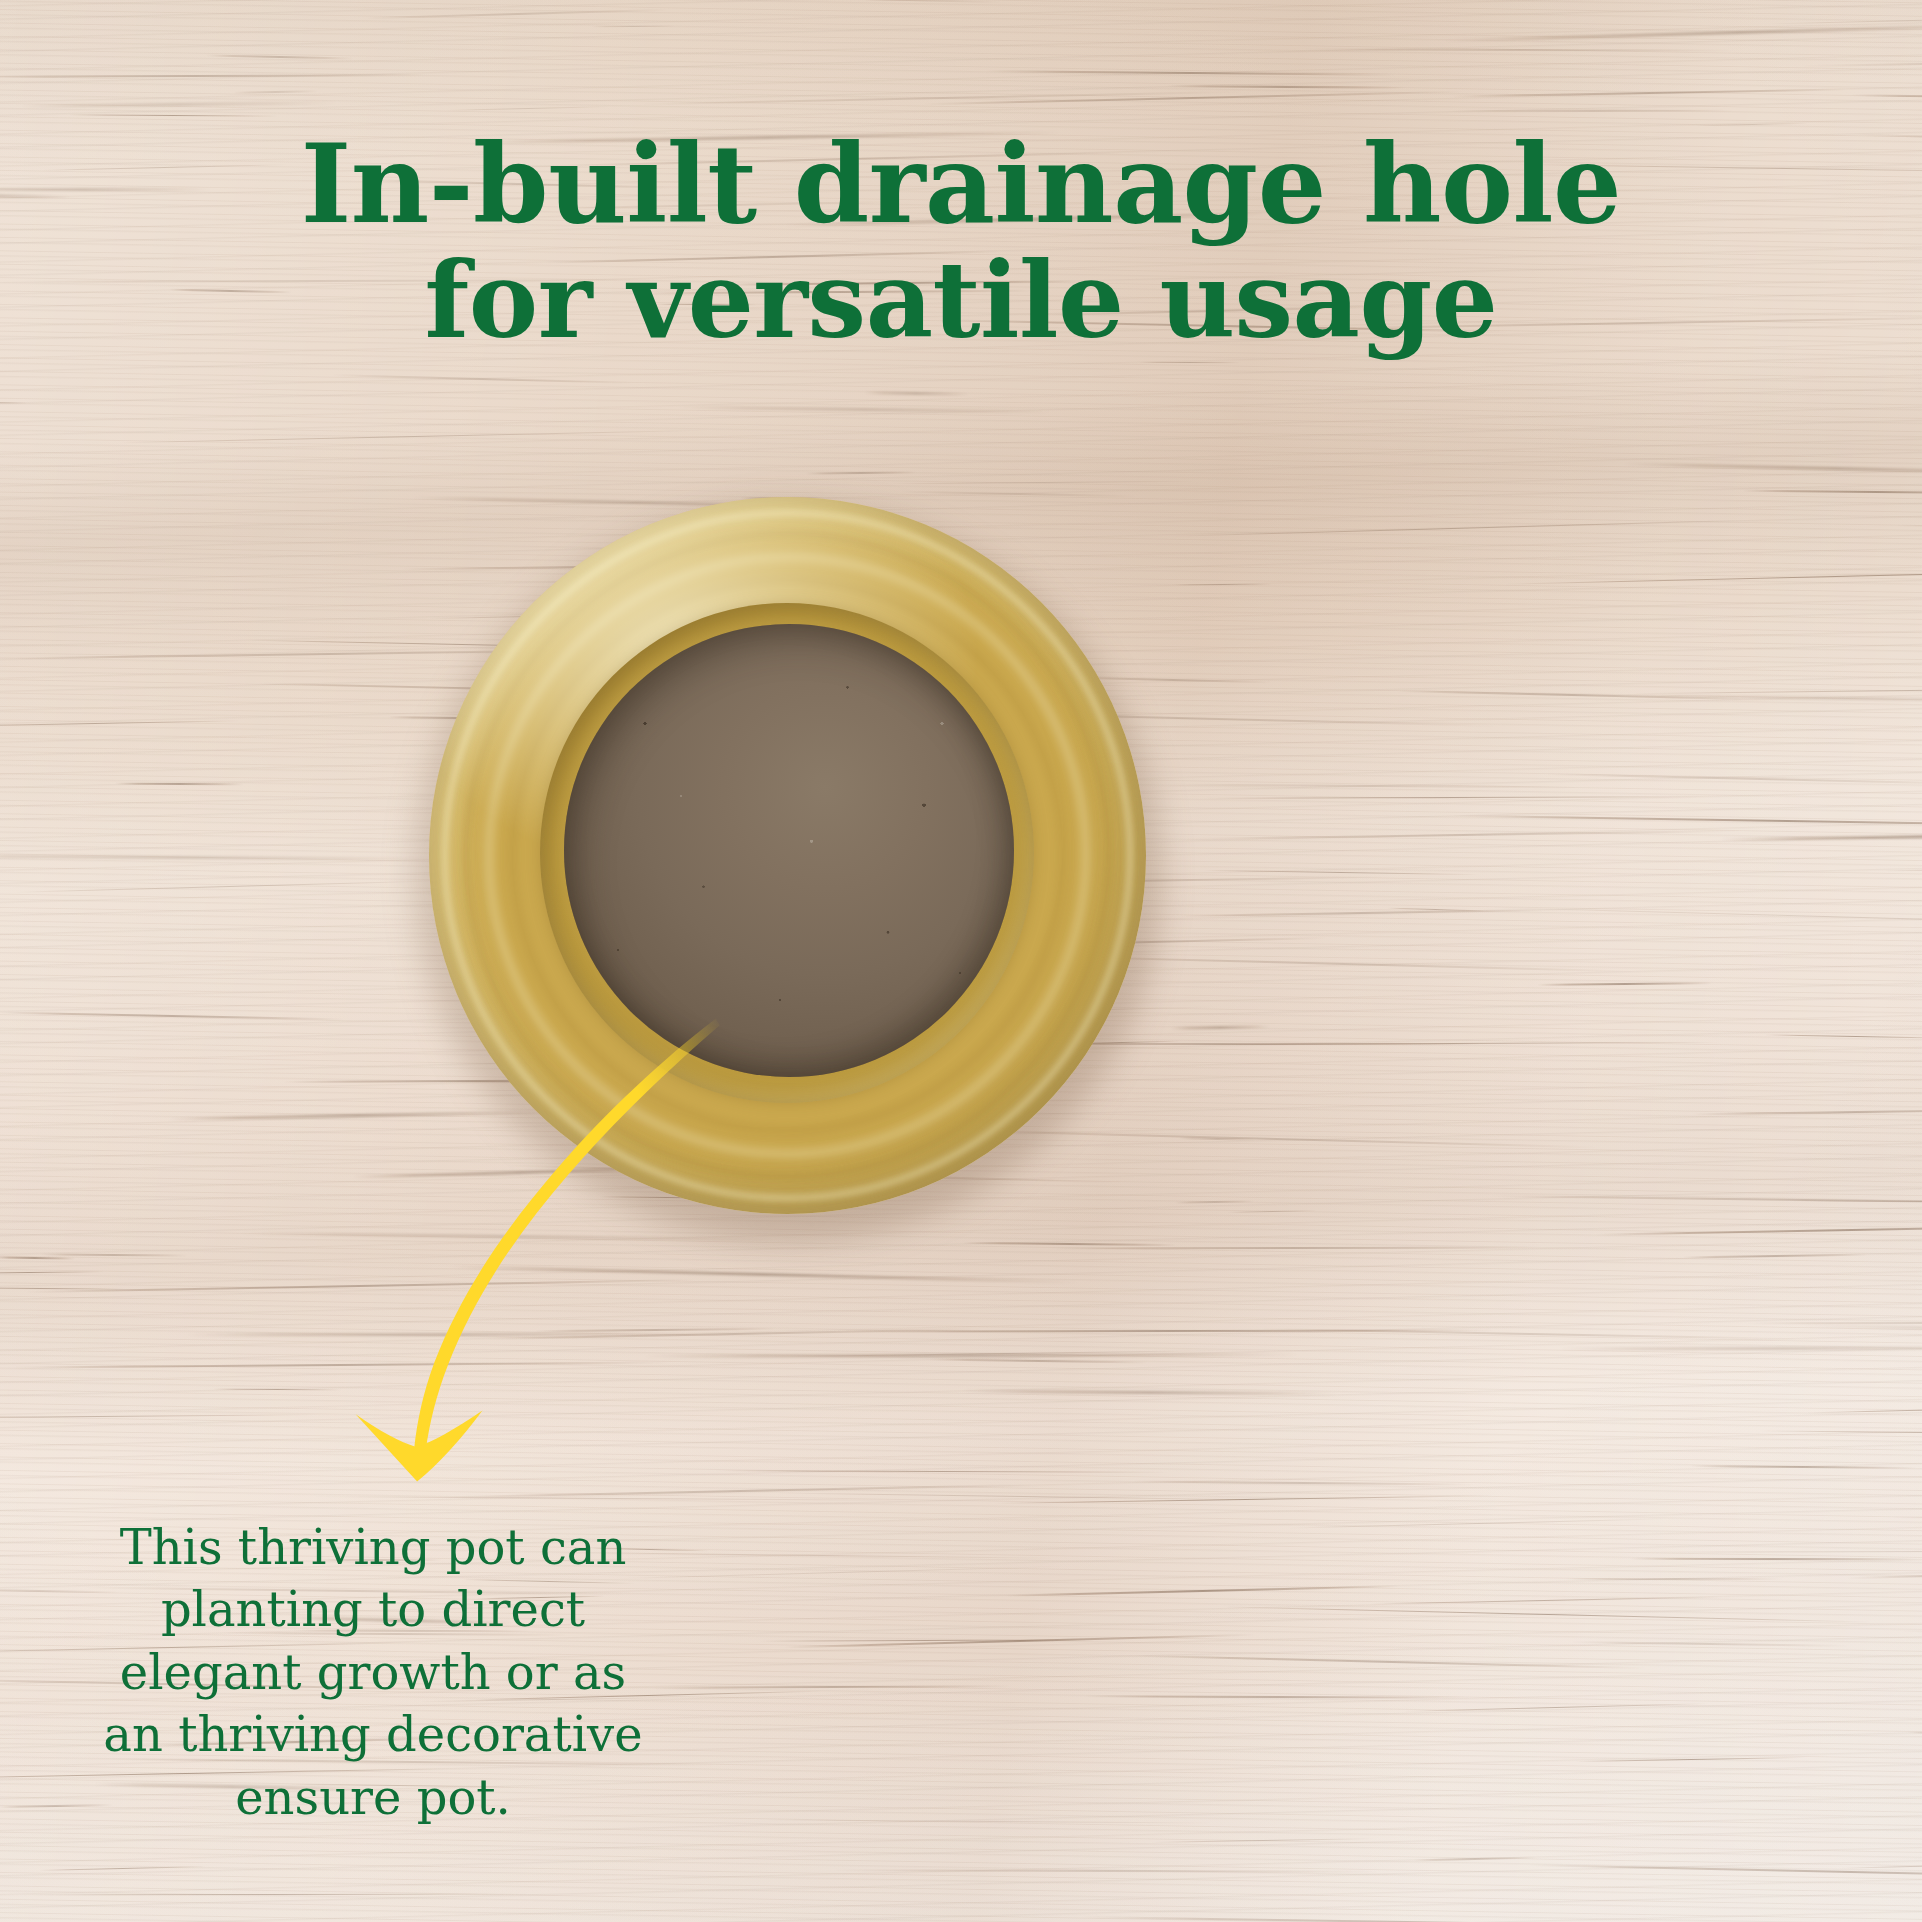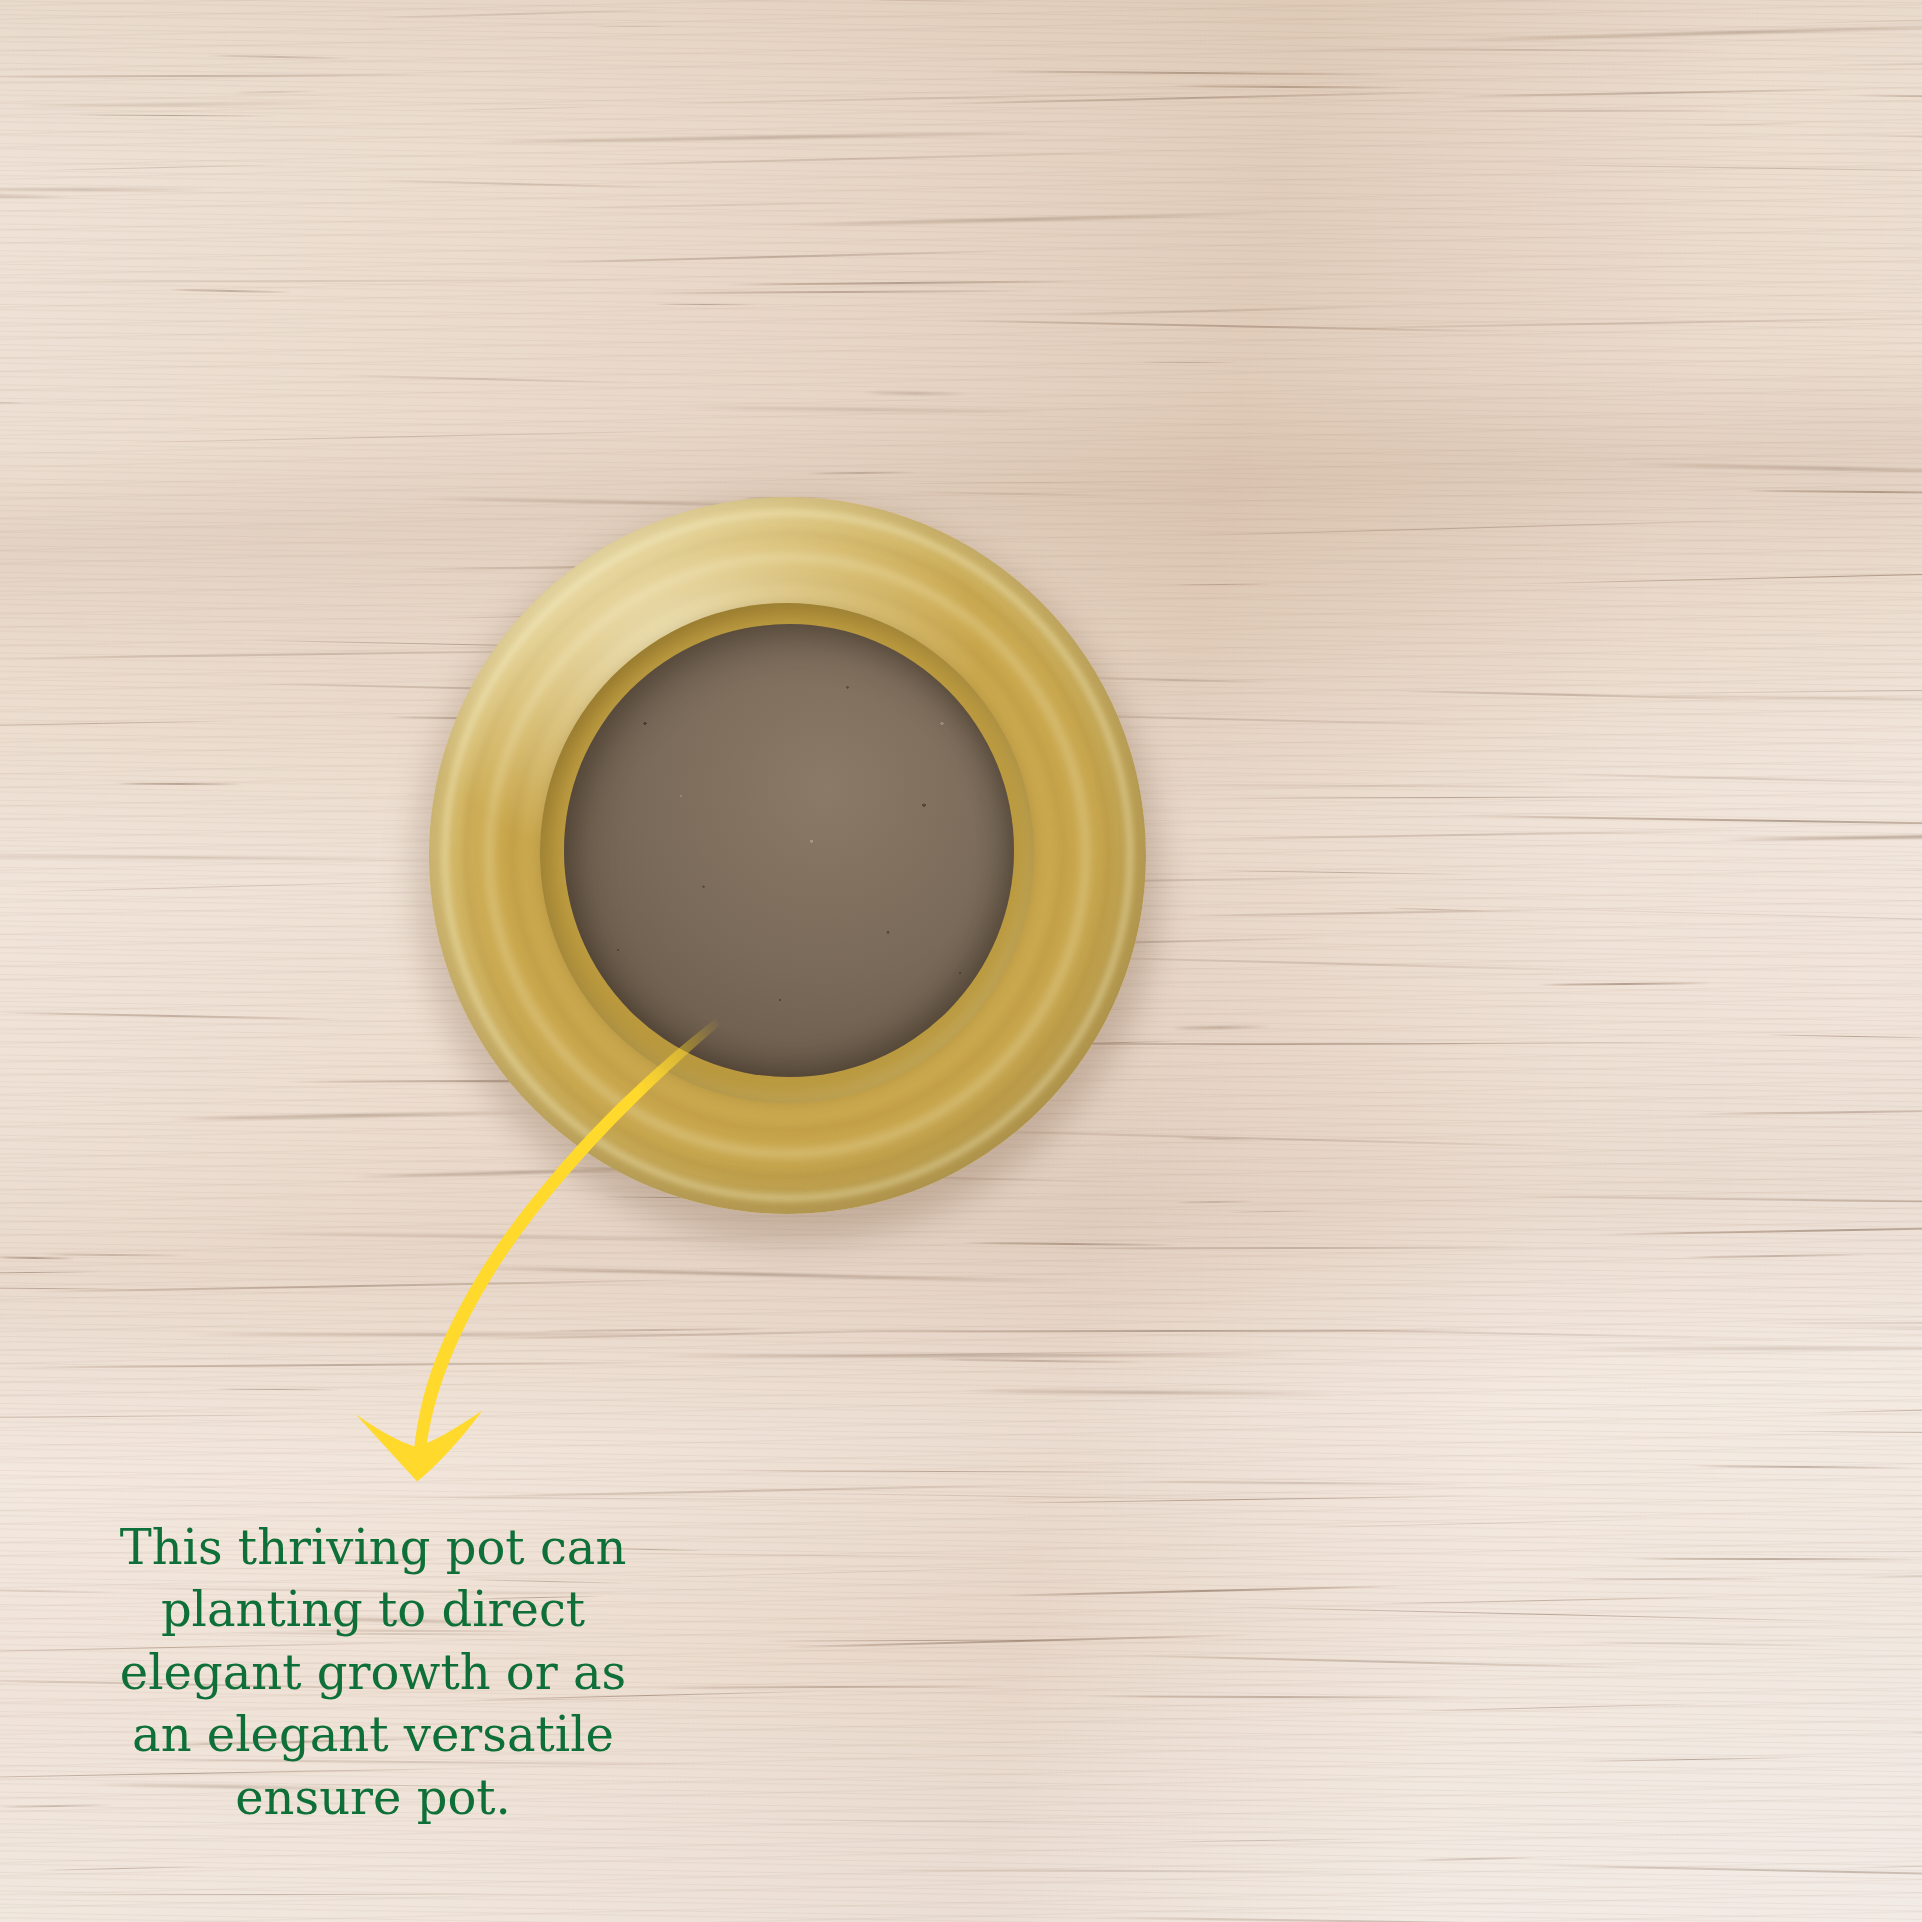--- a/index.html
+++ b/index.html
@@ -502,20 +502,24 @@
       <div class="streak" style="width: 633px; left: 109px; top: 749px; transform: rotate(-0.8deg); opacity: 0.45;"></div>
       <div class="streak thin" style="width: 159px; left: 951px; top: 1041px; transform: rotate(0.01deg); opacity: 0.63;"></div>
       <div class="streak" style="width: 554px; left: 1870px; top: 669px; transform: rotate(-0.18deg); opacity: 0.25;"></div>
       <div class="streak" style="width: 353px; left: 1070px; top: 1037px; transform: rotate(-1.31deg); opacity: 0.43;"></div>
       <div class="streak thin" style="width: 498px; left: 870px; top: 1592px; transform: rotate(0.82deg); opacity: 0.34;"></div>
       <div class="streak thin" style="width: 664px; left: 1600px; top: 672px; transform: rotate(-1.33deg); opacity: 0.75;"></div>
       <div class="streak" style="width: 182px; left: 630px; top: 1119px; transform: rotate(-0.81deg); opacity: 0.24;"></div>
     </div>
   <div class="wood-vignette"></div>
 
+  <div class="headline">
+    <span class="hl-line l1">In-built drainage hole</span>
+    <span class="hl-line l2">for versatile usage</span>
+  </div>
 
   <div class="pot-wrap">
     <div class="pot-shadow"></div>
     <div class="pot-outer">
       <div class="ring ring-a"></div>
       <div class="ring ring-b"></div>
       <div class="ring ring-c"></div>
       <div class="ring ring-d"></div>
       <div class="pot-sheen"></div>
     </div>
@@ -548,18 +552,18 @@
              L 40 452
              C 66 470, 86 481, 103 486
              C 120 481, 142 468, 172 448
              C 150 478, 126 504, 104 522 Z" fill="#FFD92B"></path>
   </svg>
 
   <div class="caption">
     <span class="cap-line">This thriving pot can</span>
     <span class="cap-line">planting to direct</span>
     <span class="cap-line">elegant growth or as</span>
-    <span class="cap-line">an elegant versatile</span>
+    <span class="cap-line">an thriving decorative</span>
     <span class="cap-line">ensure pot.</span>
   </div>
 
 </div>
 
 
 </body></html>

